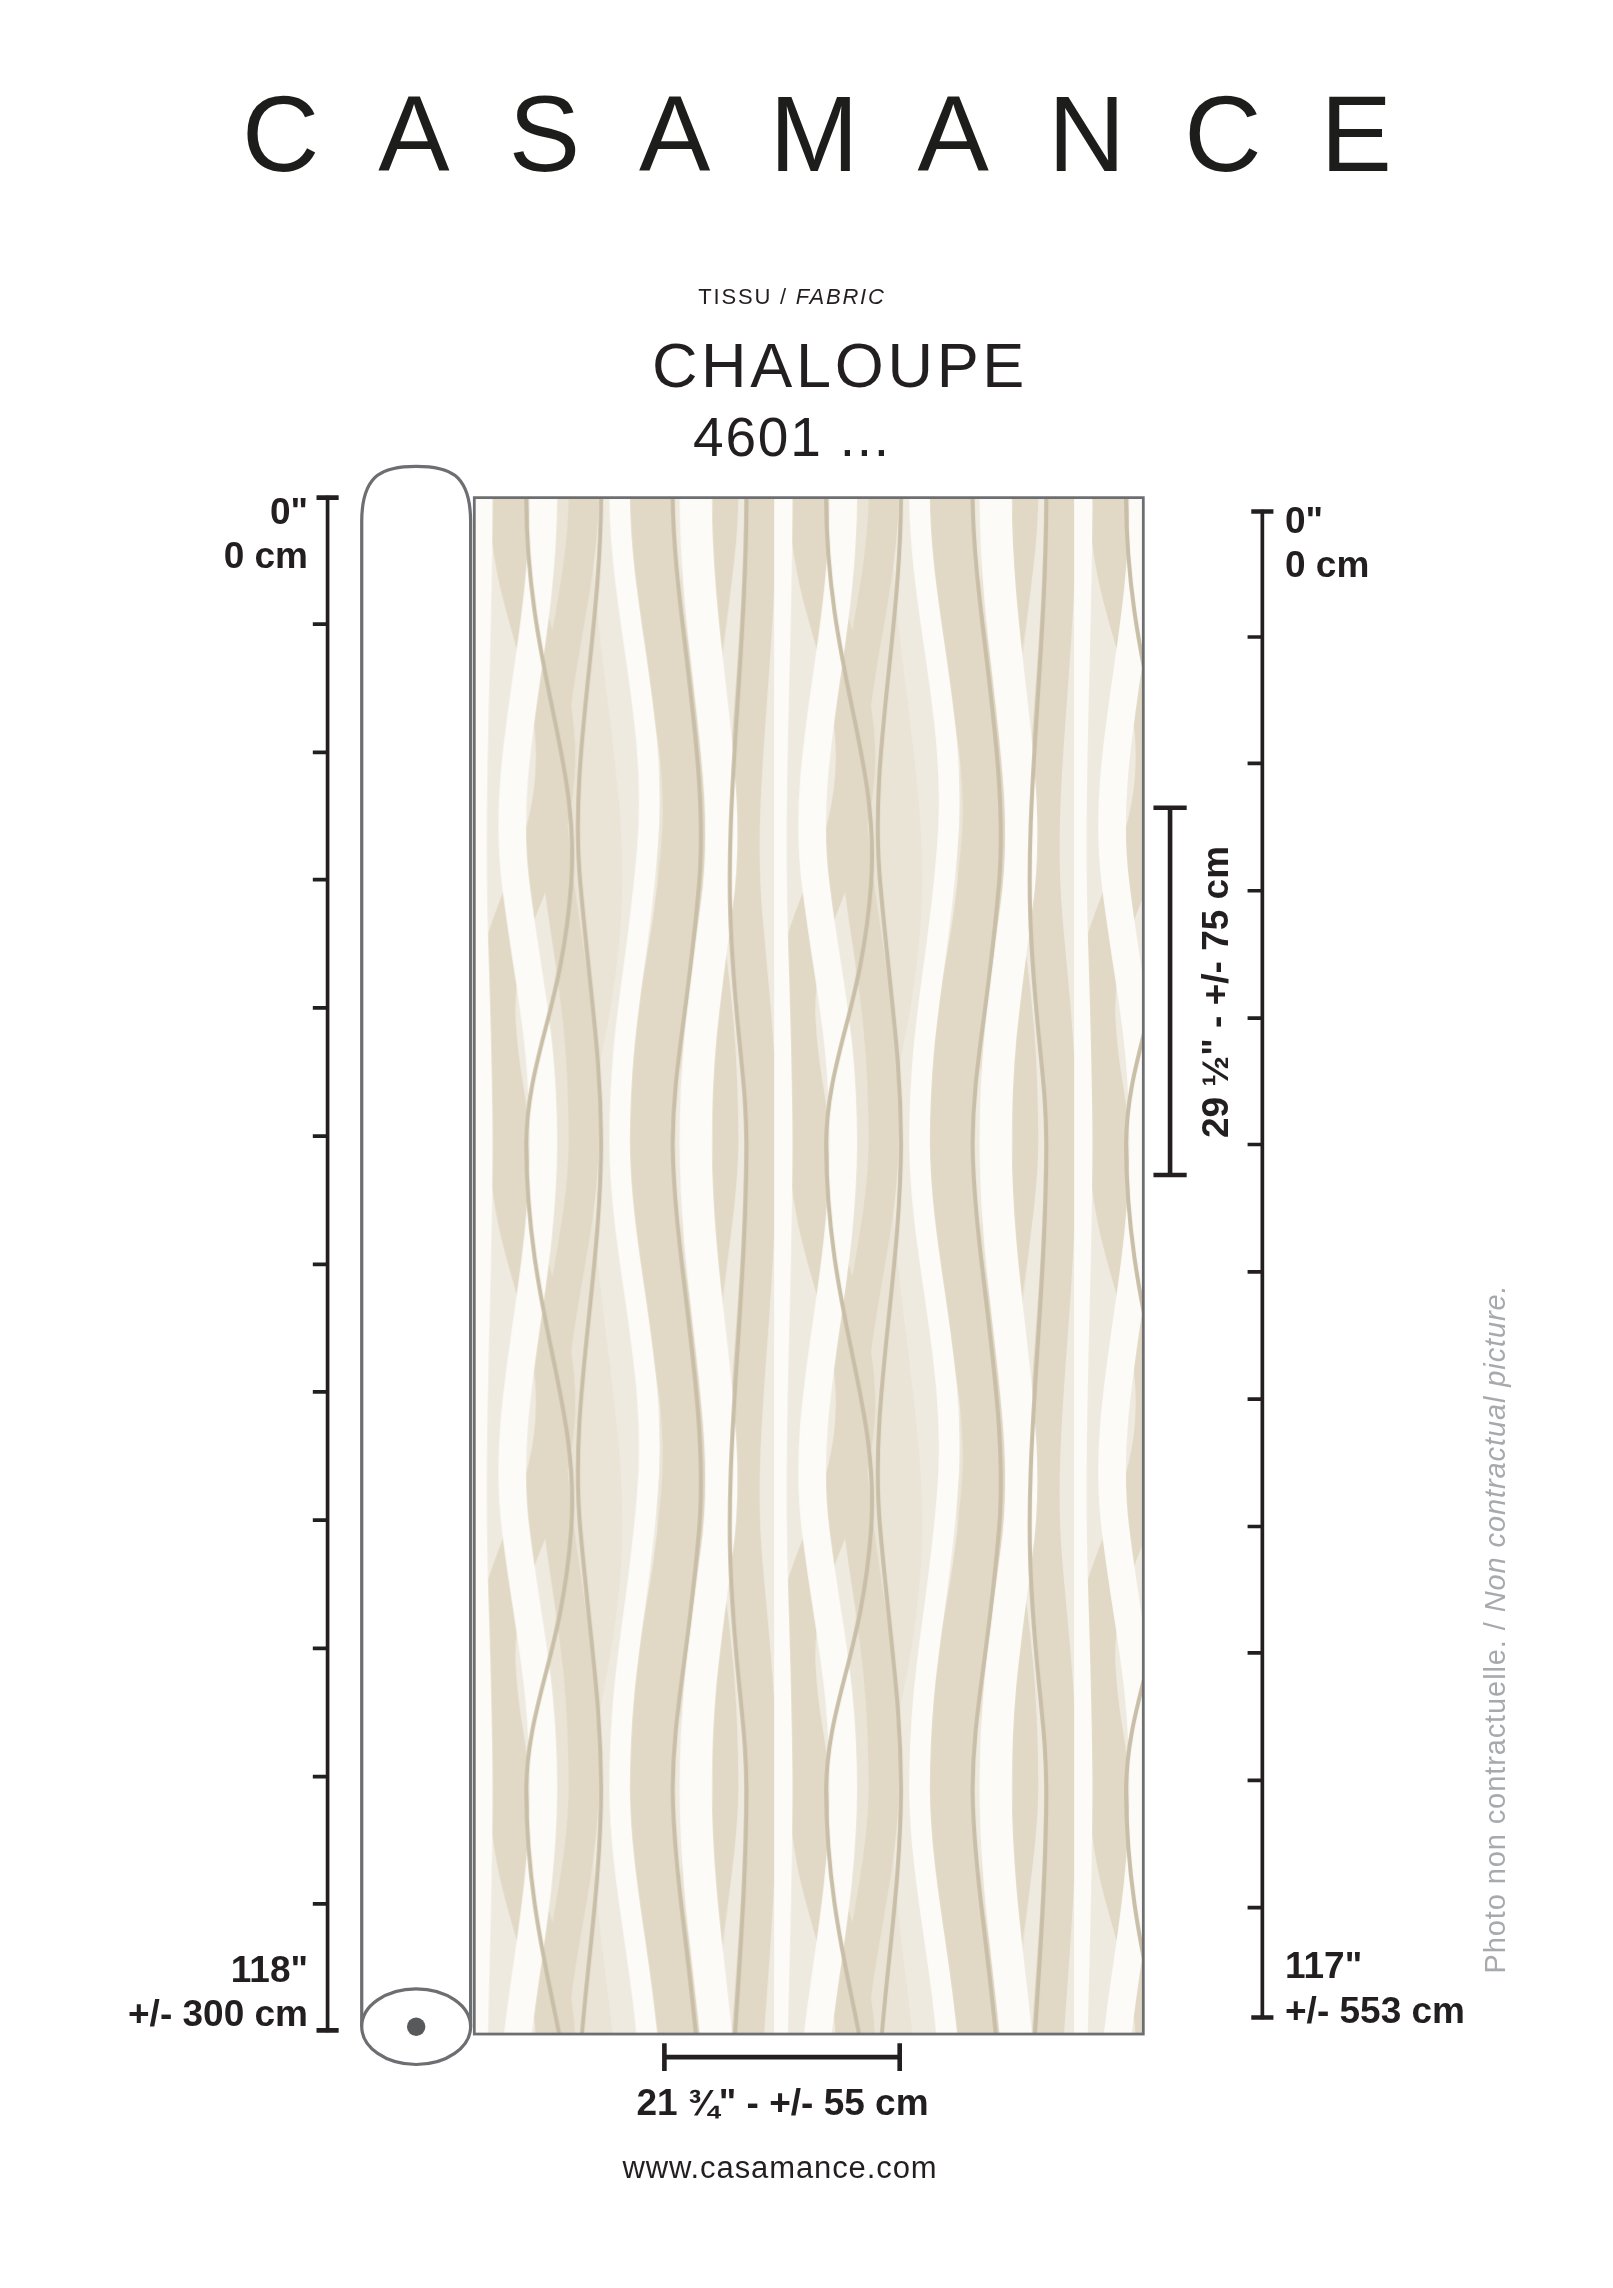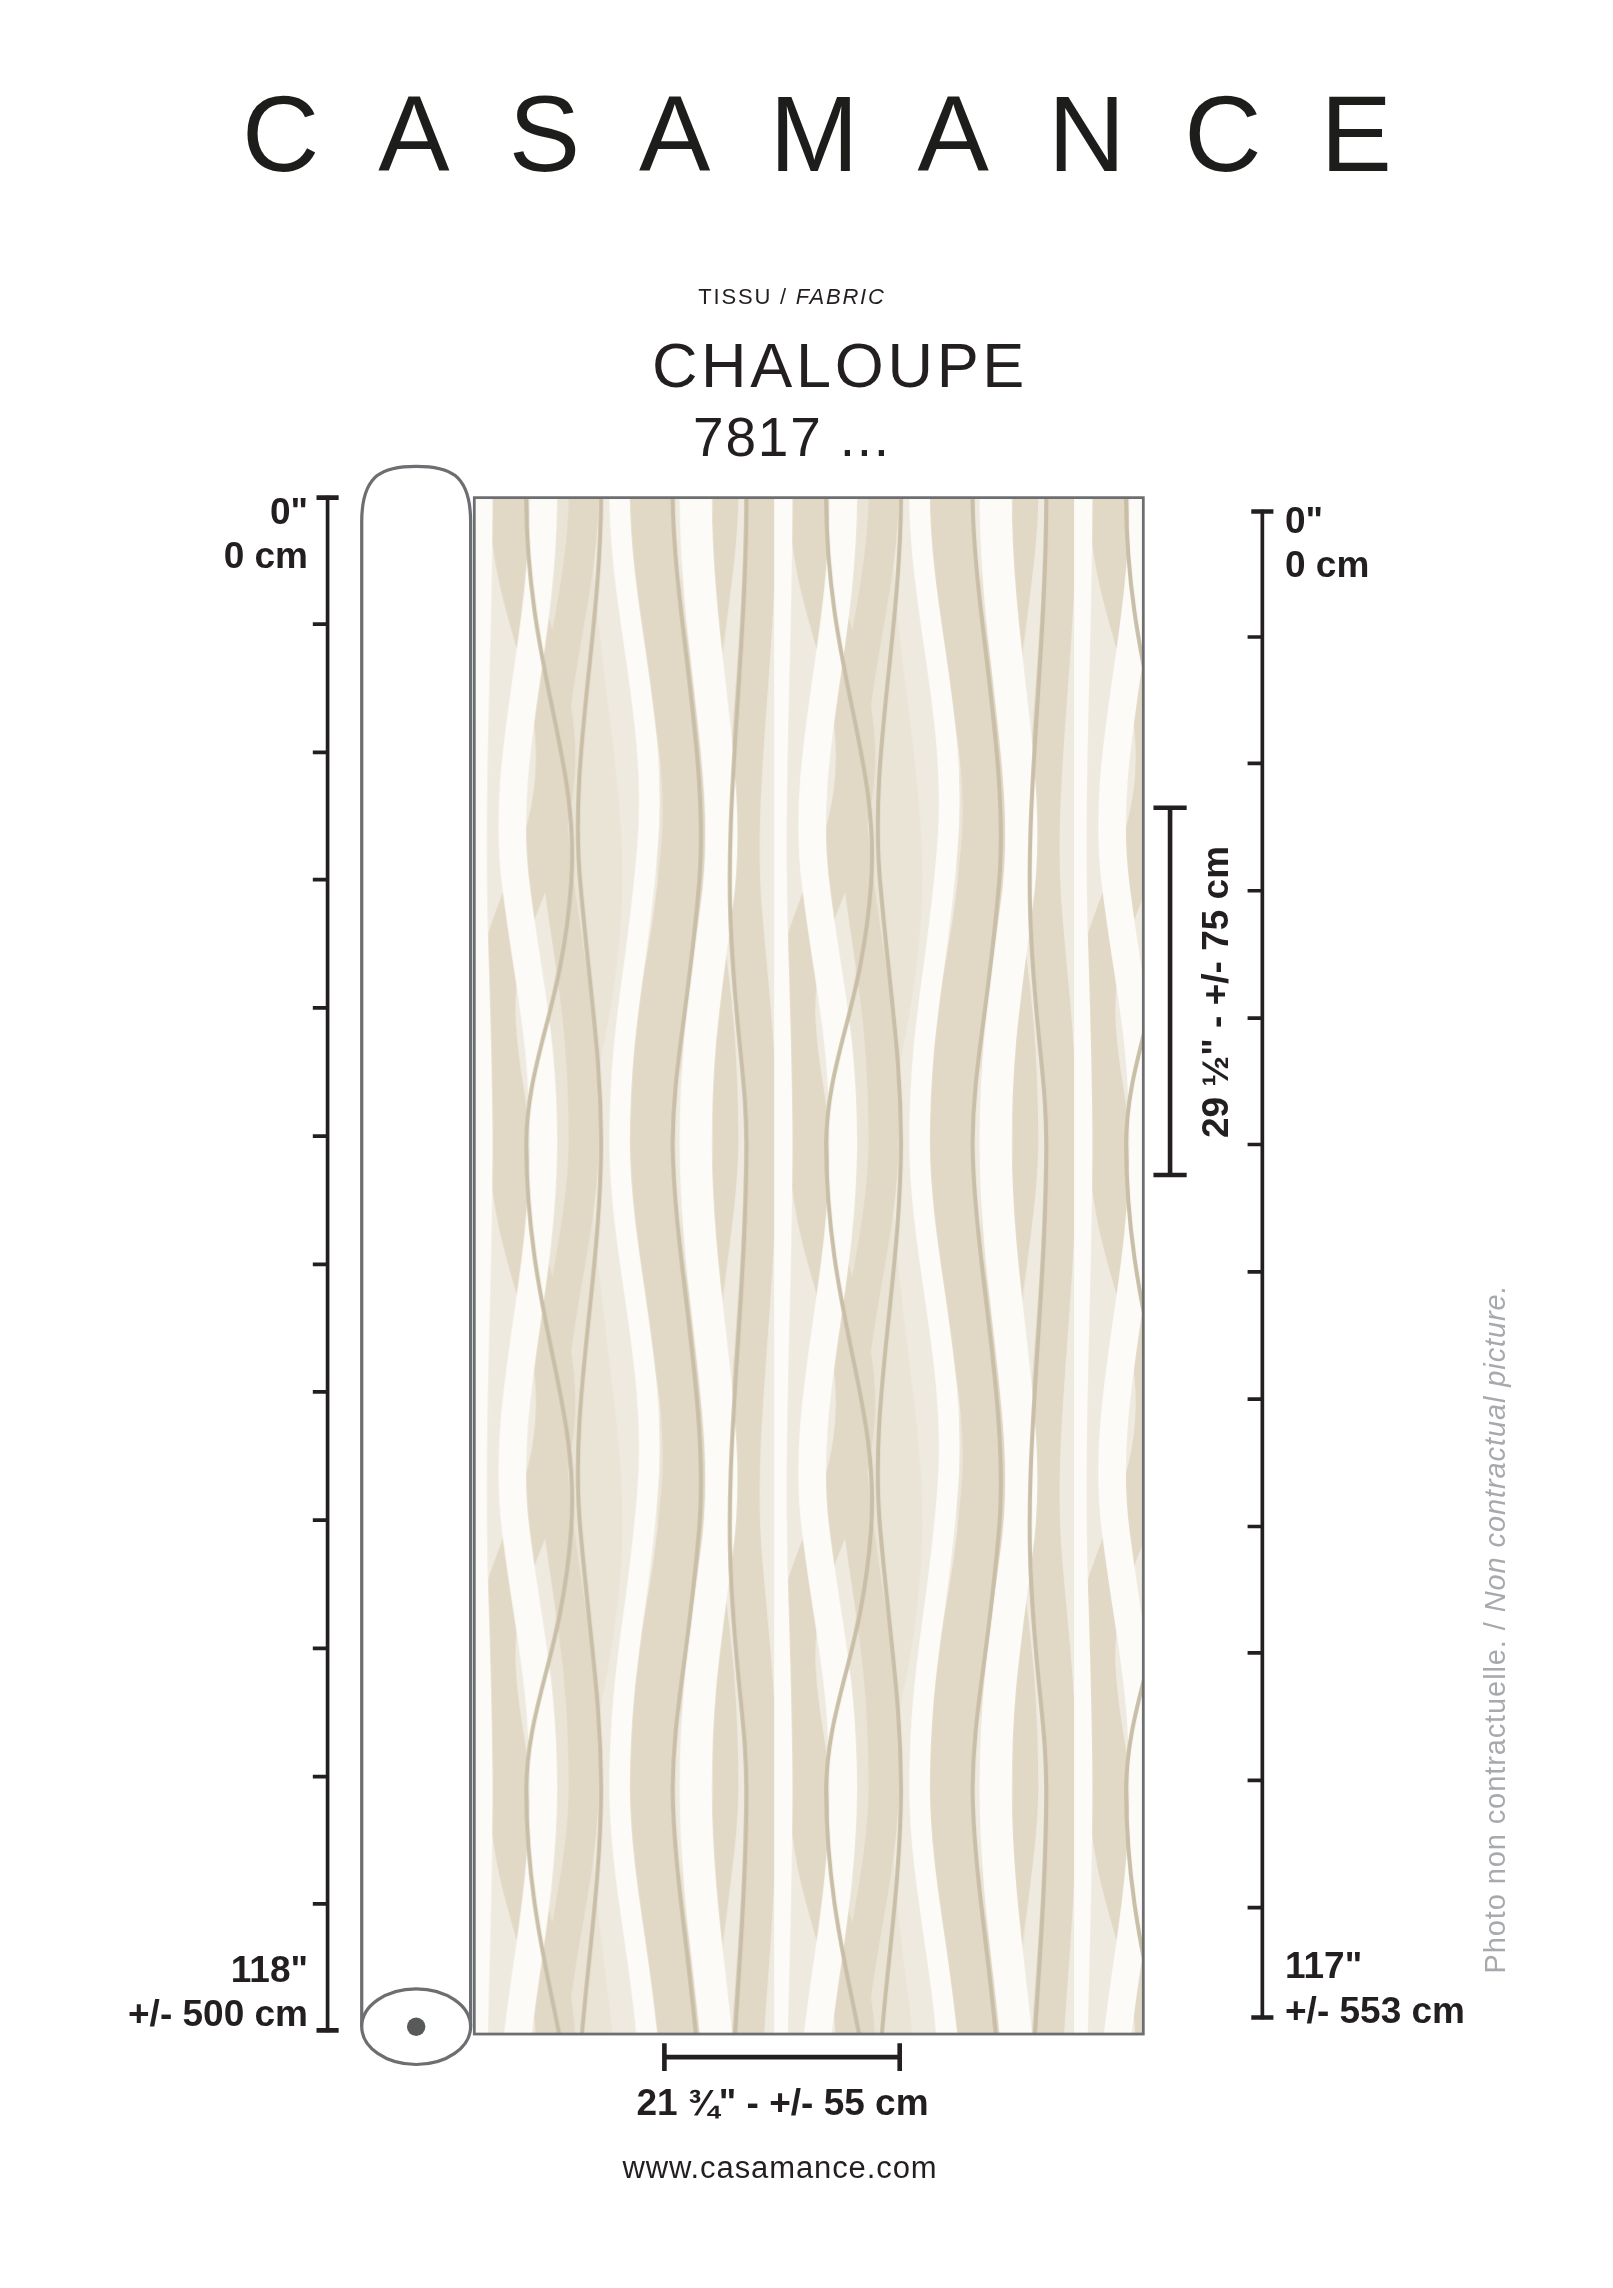--- a/index.html
+++ b/index.html
@@ -91,26 +91,26 @@
     <path d="M720 2214 v30 M975 2214 v30"></path>
   </g>
 </svg>
 
 <div class="abs logo ctr">CASAMANCE</div>
 
 <div class="abs titleblock typeline">
   <span>TISSU</span><span> / </span><span class="it">FABRIC</span>
 </div>
 <div class="abs titleblock prodname">CHALOUPE</div>
-<div class="abs titleblock ref">7817 ...</div>
+<div class="abs titleblock ref">4601 ...</div>
 
 <div class="abs mlabel lleft" style="top:493px;">0"</div>
 <div class="abs mlabel lleft" style="top:537px;">0 cm</div>
 <div class="abs mlabel lleft" style="top:1951px;">118"</div>
-<div class="abs mlabel lleft" style="top:1995px;">+/- 500 cm</div>
+<div class="abs mlabel lleft" style="top:1995px;">+/- 300 cm</div>
 
 <div class="abs mlabel lright" style="top:502px;">0"</div>
 <div class="abs mlabel lright" style="top:546px;">0 cm</div>
 <div class="abs mlabel lright" style="top:1947px;">117"</div>
 <div class="abs mlabel lright" style="top:1992px;">+/- 553 cm</div>
 
 <div class="rotwrap repeatlab">
   <span class="mlabel">29 ½" - +/- 75 cm</span>
 </div>
 

